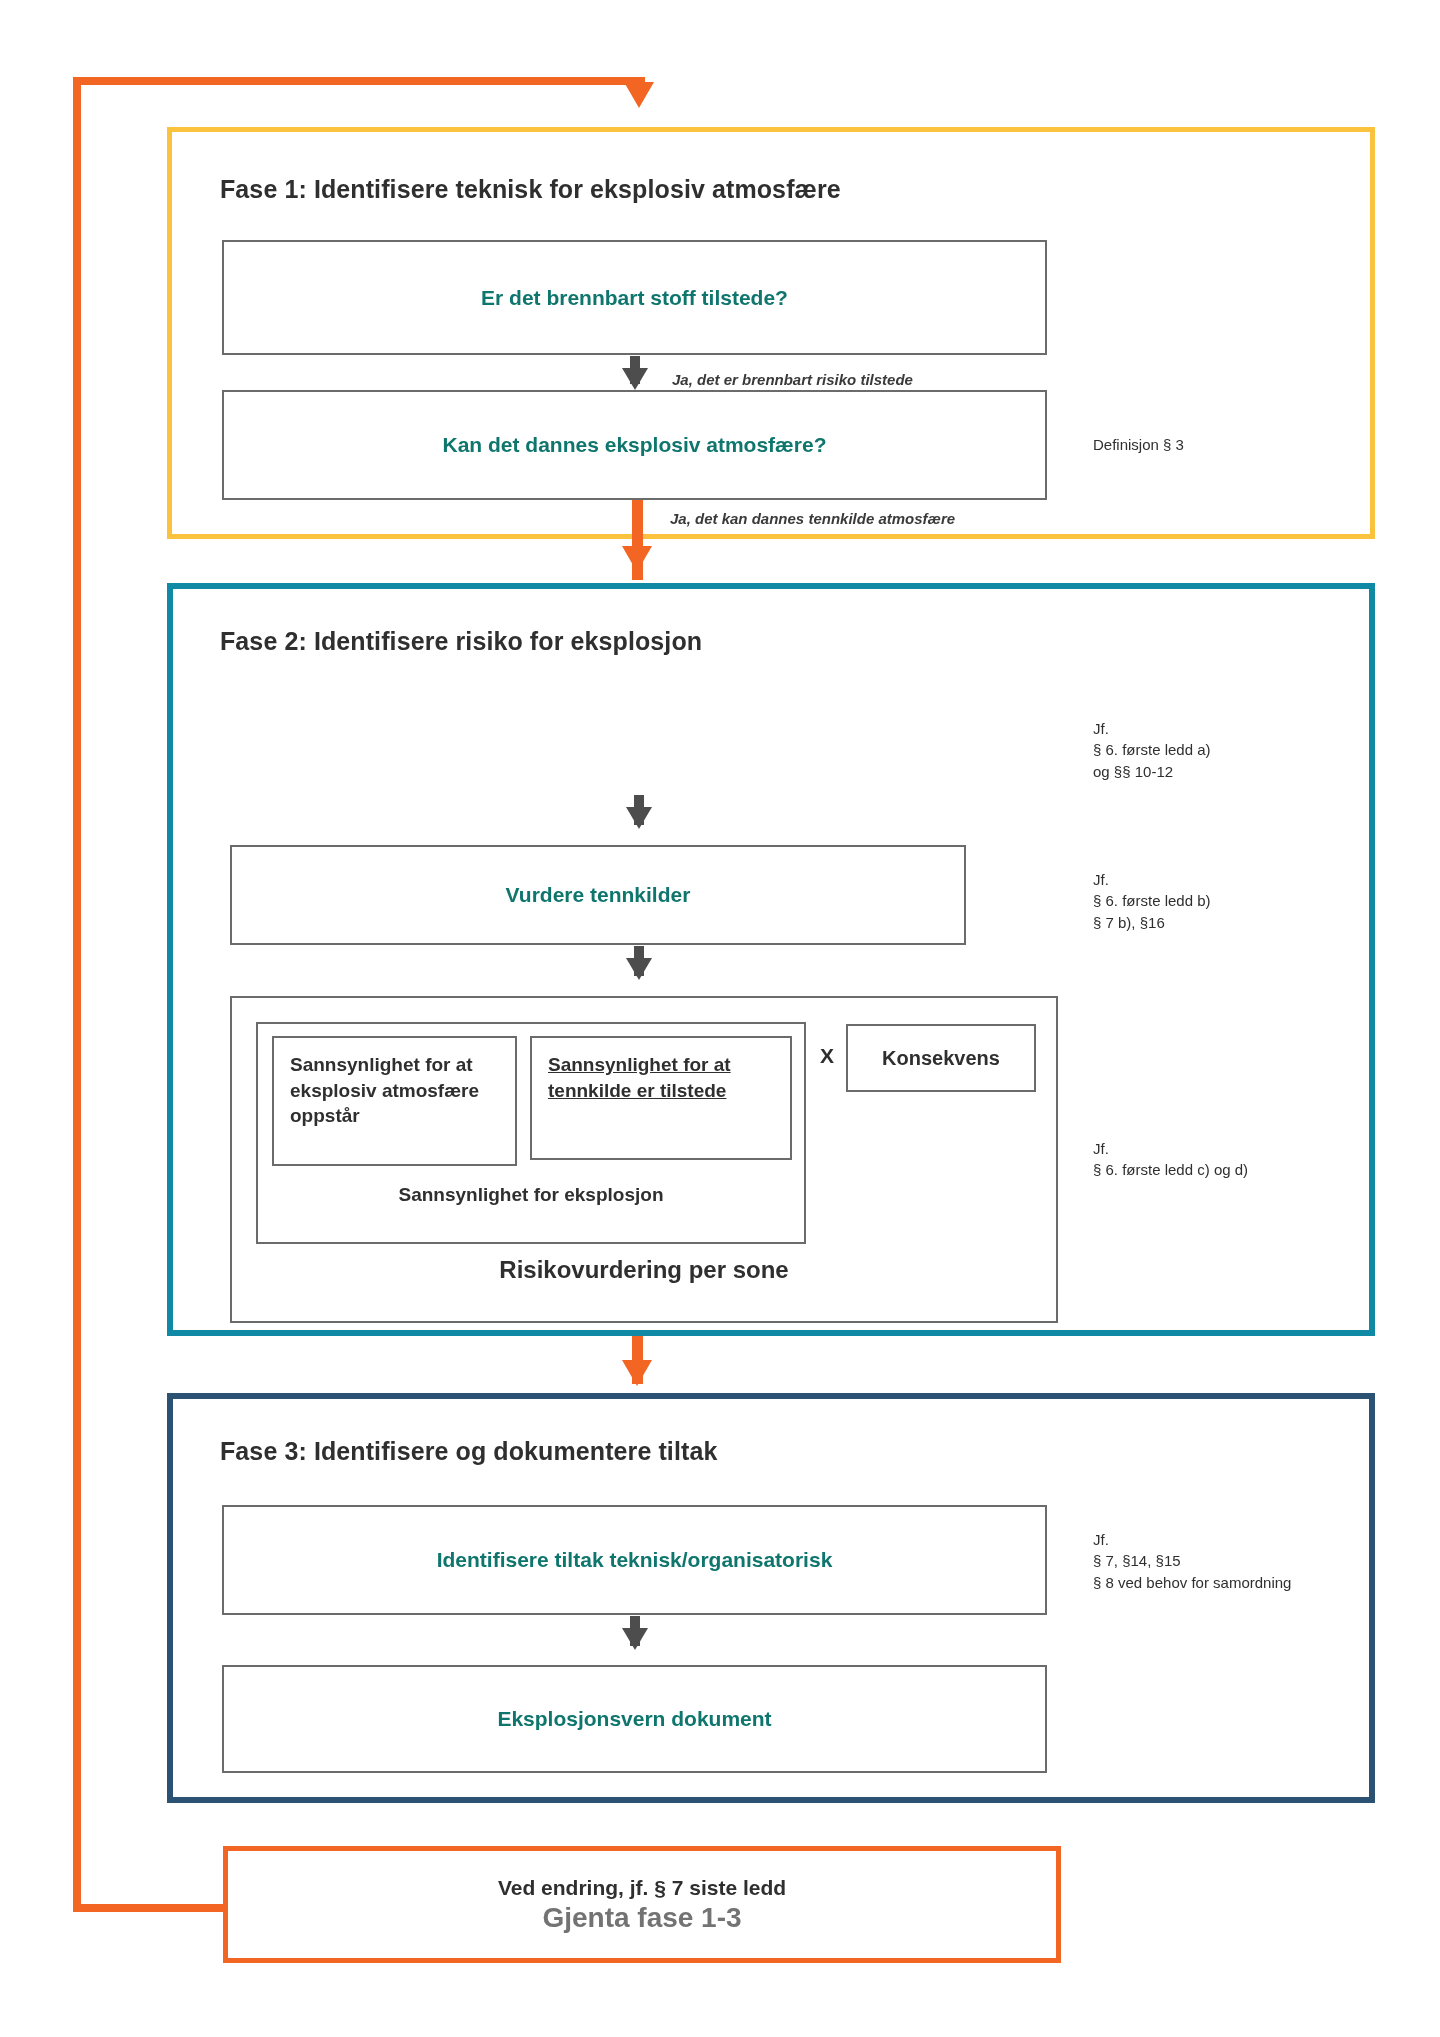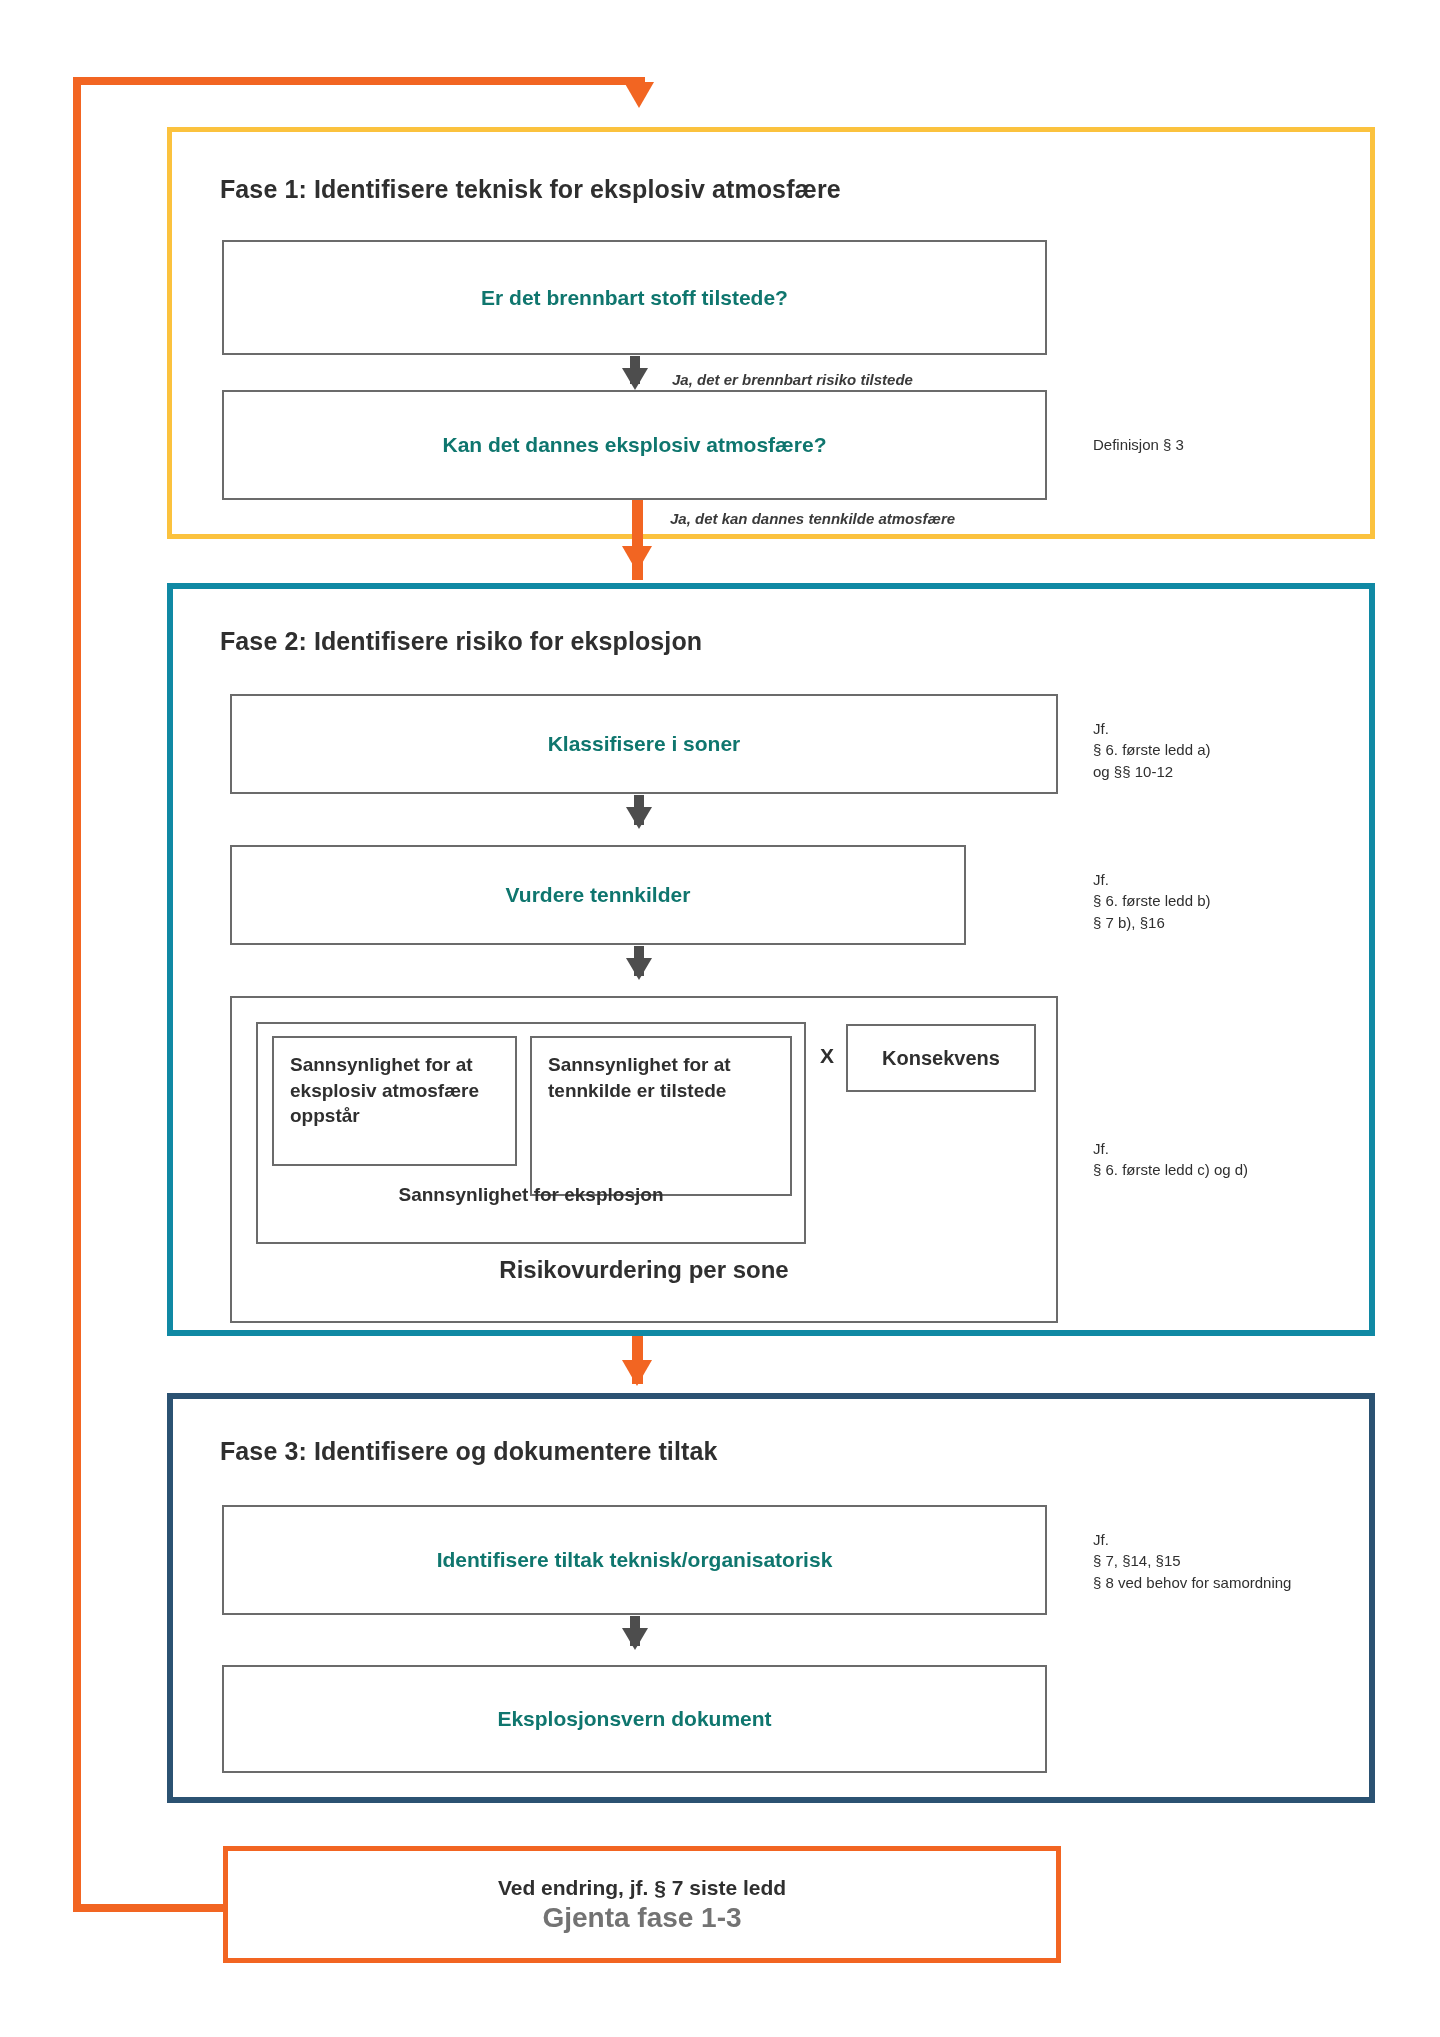--- a/index.html
+++ b/index.html
@@ -234,23 +234,20 @@
   <div class="jfref" style="left:1093px; top:434px;">Definisjon § 3</div>
 
   <div class="oshaft" style="left:632px; top:500px; height:80px;"></div>
   <div class="oarr" style="left:622px; top:546px;"></div>
   <div class="alabel" style="left:670px; top:510px;">Ja, det kan dannes tennkilde atmosfære</div>
 
   <div class="phase phase-2"></div>
 
   <div class="phase-title" style="left:220px; top:627px;">Fase 2: Identifisere risiko for eksplosjon</div>
 
-  <div class="pbox" style="left:230px; top:694px; width:828px; height:100px;">
-    <span>Klassifisere i soner</span>
-  </div>
   <div class="jfref" style="left:1093px; top:718px;">Jf.
 § 6. første ledd a)
 og  §§ 10-12</div>
 
   <div class="dshaft" style="left:634px; top:795px; height:30px;"></div>
   <div class="darr" style="left:626px; top:807px;"></div>
 
   <div class="pbox" style="left:230px; top:845px; width:736px; height:100px;">
     <span>Vurdere tennkilder</span>
   </div>
@@ -262,21 +259,21 @@
   <div class="darr" style="left:626px; top:958px;"></div>
 
   <div class="risk-outer" style="left:230px; top:996px; width:828px; height:327px;"></div>
 
   <div class="risk-inner" style="left:256px; top:1022px; width:550px; height:222px;"></div>
 
   <div class="risk-cell" style="left:272px; top:1036px; width:245px; height:130px;">
     <span>Sannsynlighet for at eksplosiv atmosfære oppstår</span>
   </div>
 
-  <div class="risk-cell" style="left:530px; top:1036px; width:262px; height:160px;">
+  <div class="risk-cell" style="left:530px; top:1036px; width:262px; height:124px;text-decoration:underline;">
     <span>Sannsynlighet for at tennkilde er tilstede</span>
   </div>
 
   <div class="risk-caption" style="left:256px; top:1184px; width:550px;">Sannsynlighet for eksplosjon</div>
 
   <div class="xmark" style="left:820px; top:1044px;">X</div>
 
   <div class="konsekvens-box" style="left:846px; top:1024px; width:190px; height:68px;">
     <span>Konsekvens</span>
   </div>

